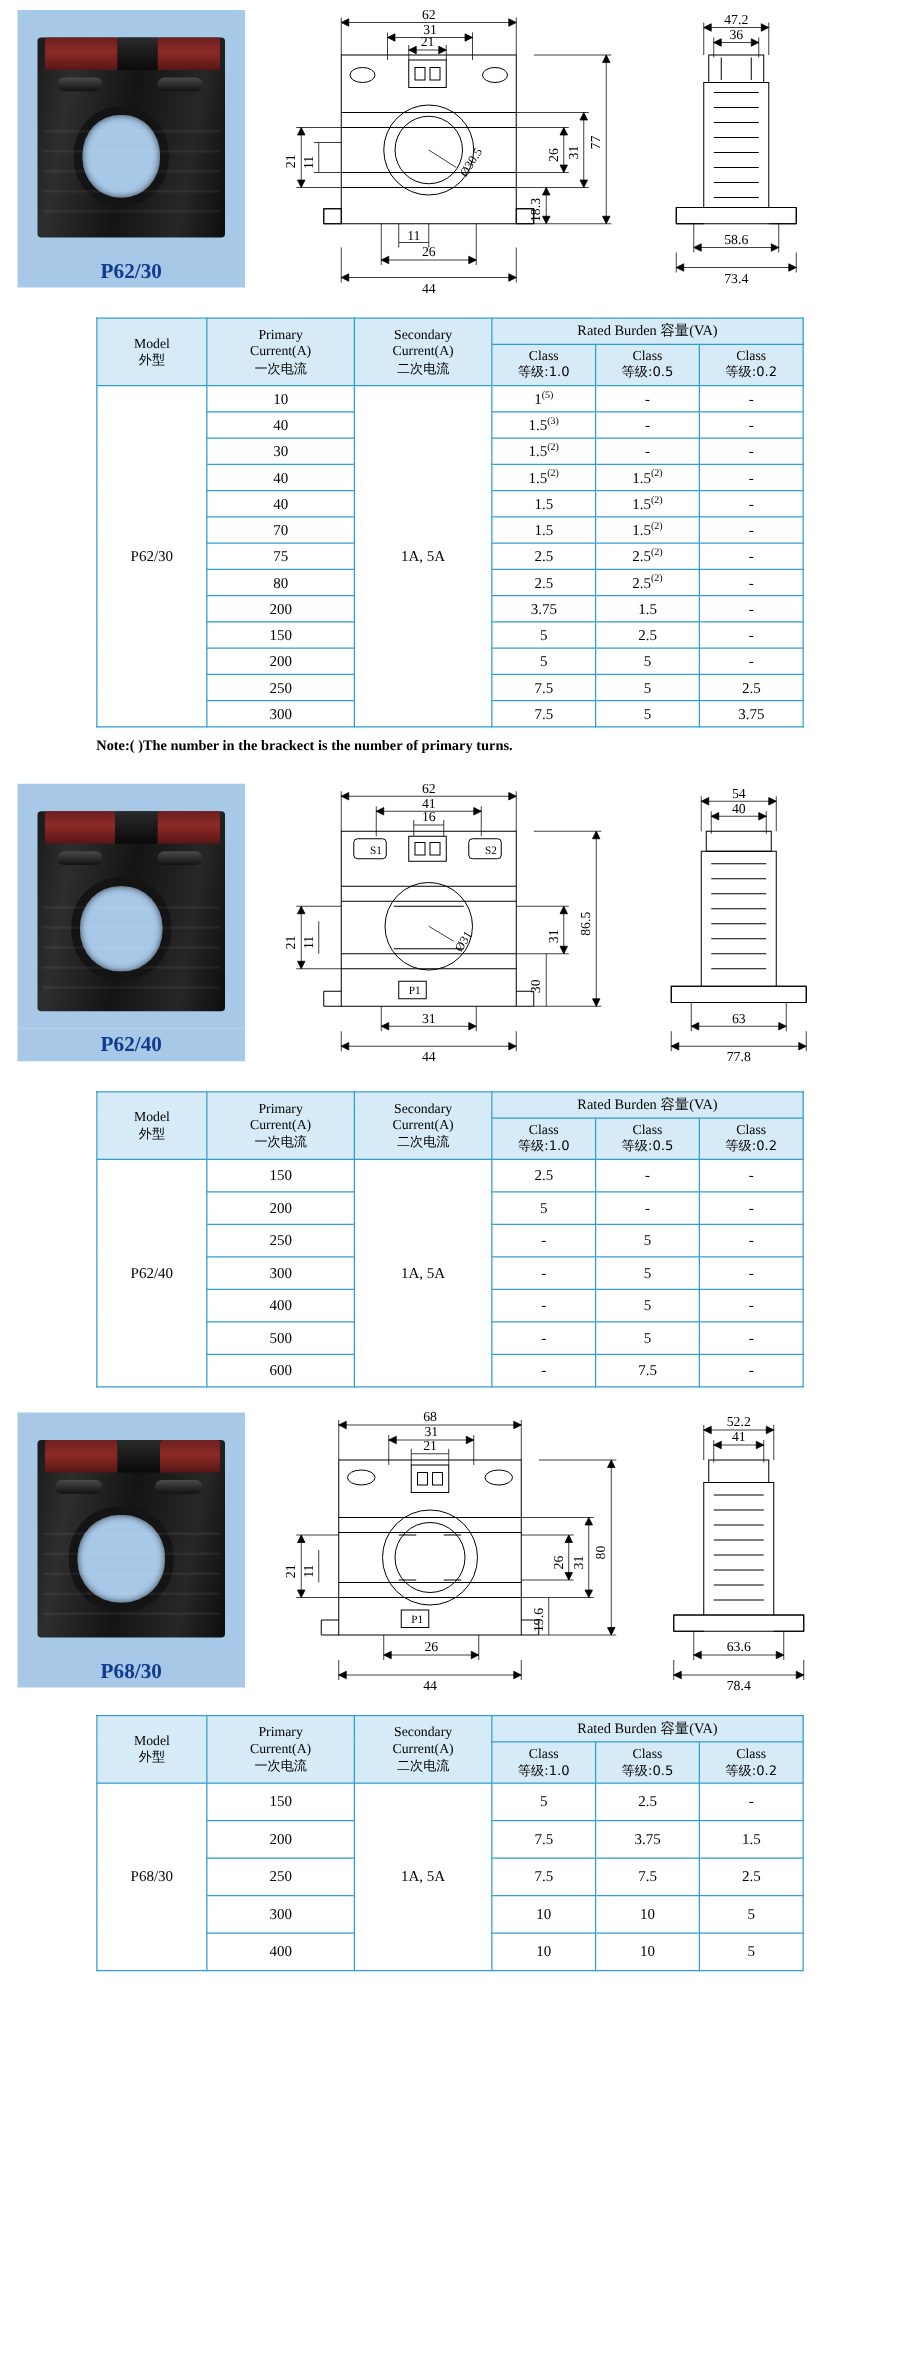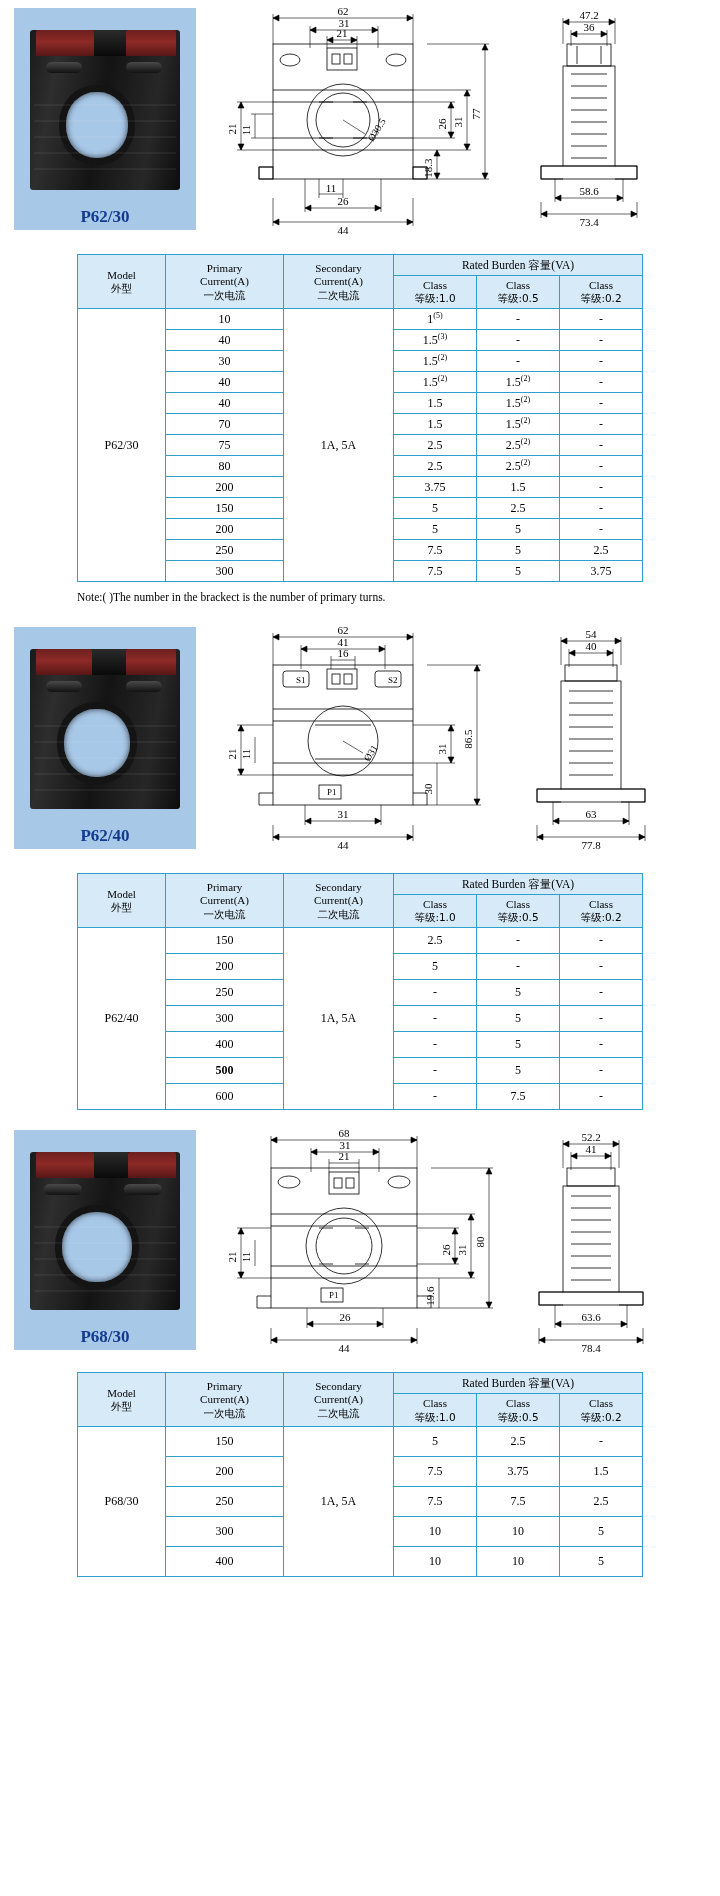--- a/index.html
+++ b/index.html
@@ -106,20 +106,21 @@
   .cell-model { font-size: 12px; }
   sup { font-size: 8px; vertical-align: super; }
 
   .note {
     width: 566px;
     margin: 7px auto 0 auto;
     font-family: "Liberation Serif", serif;
     font-size: 11.5px;
     line-height: 1.55;
     color: #000;
+    font-weight: bold;
   }
   .note .line2 { padding-left: 16px; }
   .note .cnx { font-family: "DejaVu Sans", sans-serif; font-size: 11px; }
 </style>
 </head>
 <body>
 
 <div class="page">
 
   <div class="prodblock" style="height:248px;">
@@ -576,21 +577,21 @@
           <td class="col-class">5</td>
           <td class="col-class">-</td>
         </tr>
         <tr>
           <td class="col-primary" style="height: 26px;">400</td>
           <td class="col-class">-</td>
           <td class="col-class">5</td>
           <td class="col-class">-</td>
         </tr>
         <tr>
-          <td class="col-primary" style="height: 26px; font-weight: bold;">500</td>
+          <td class="col-primary" style="height: 26px;">500</td>
           <td class="col-class">-</td>
           <td class="col-class">5</td>
           <td class="col-class">-</td>
         </tr>
         <tr>
           <td class="col-primary" style="height: 26px;">600</td>
           <td class="col-class">-</td>
           <td class="col-class">7.5</td>
           <td class="col-class">-</td>
         </tr>

